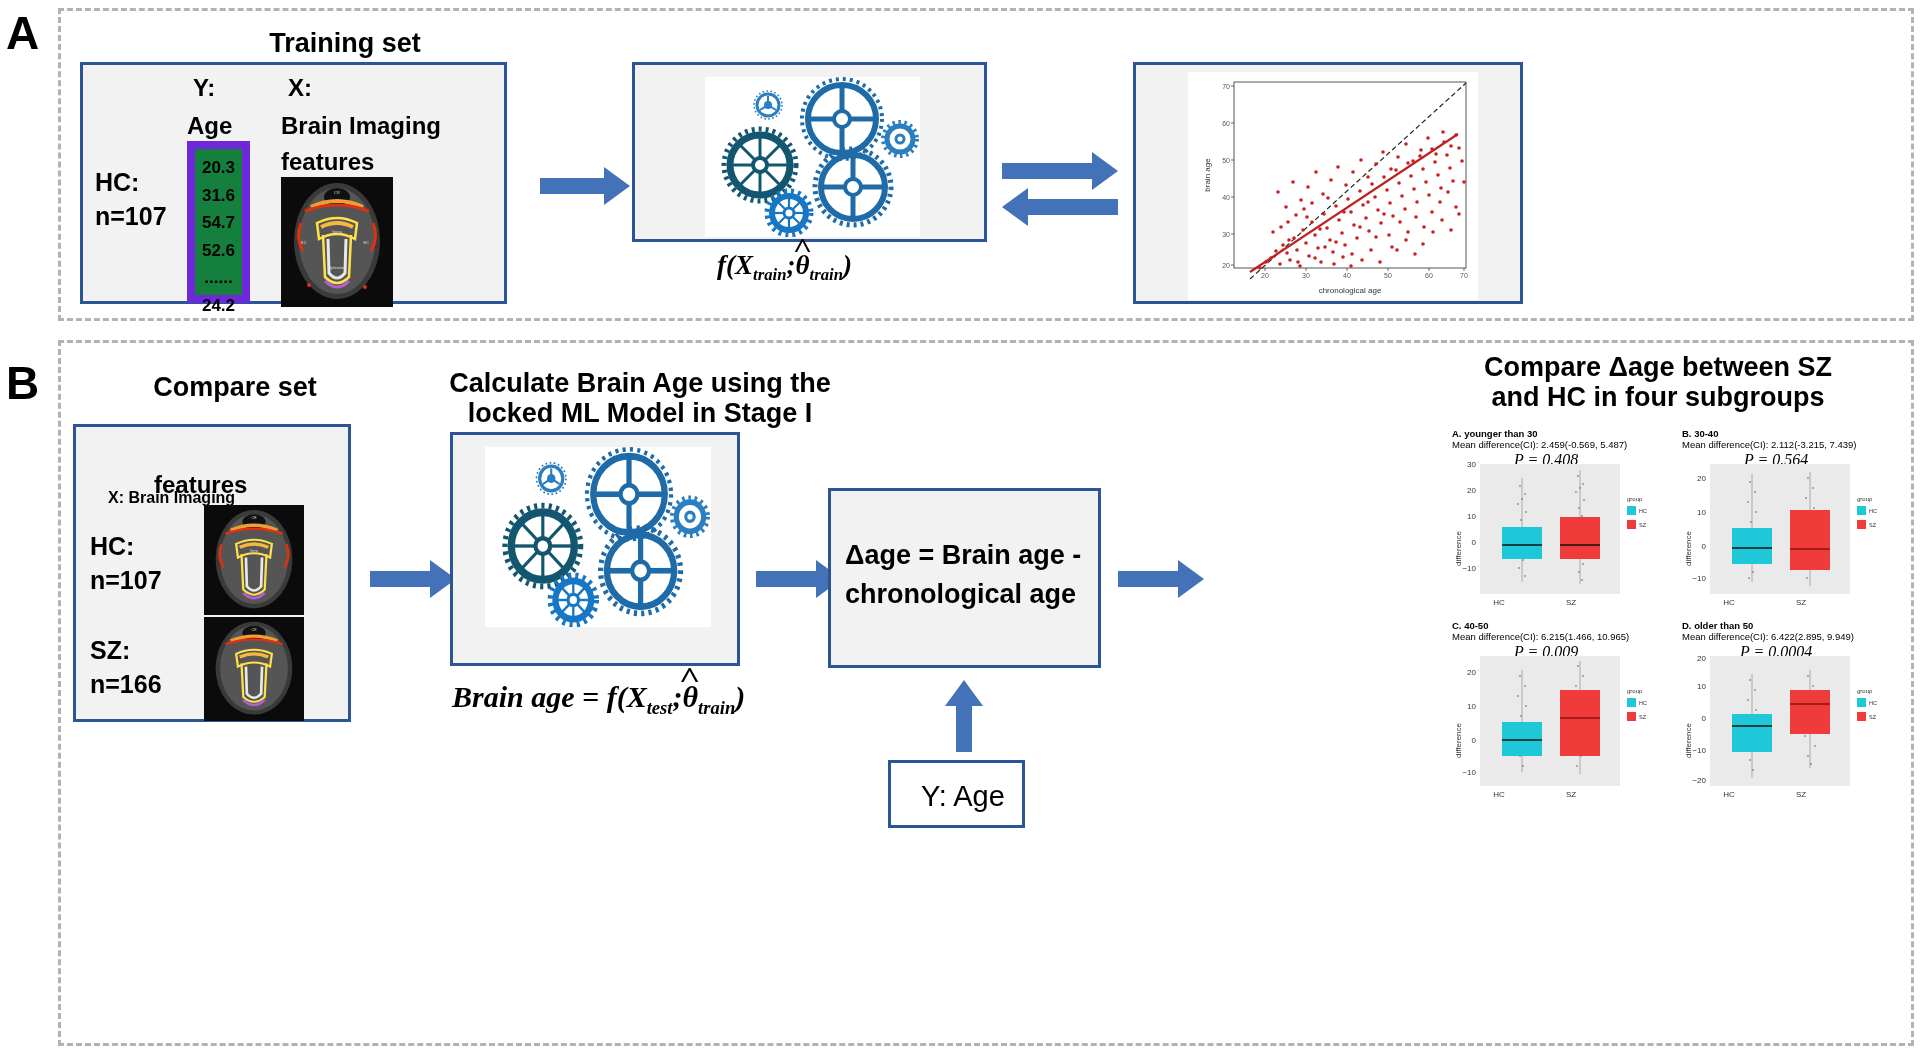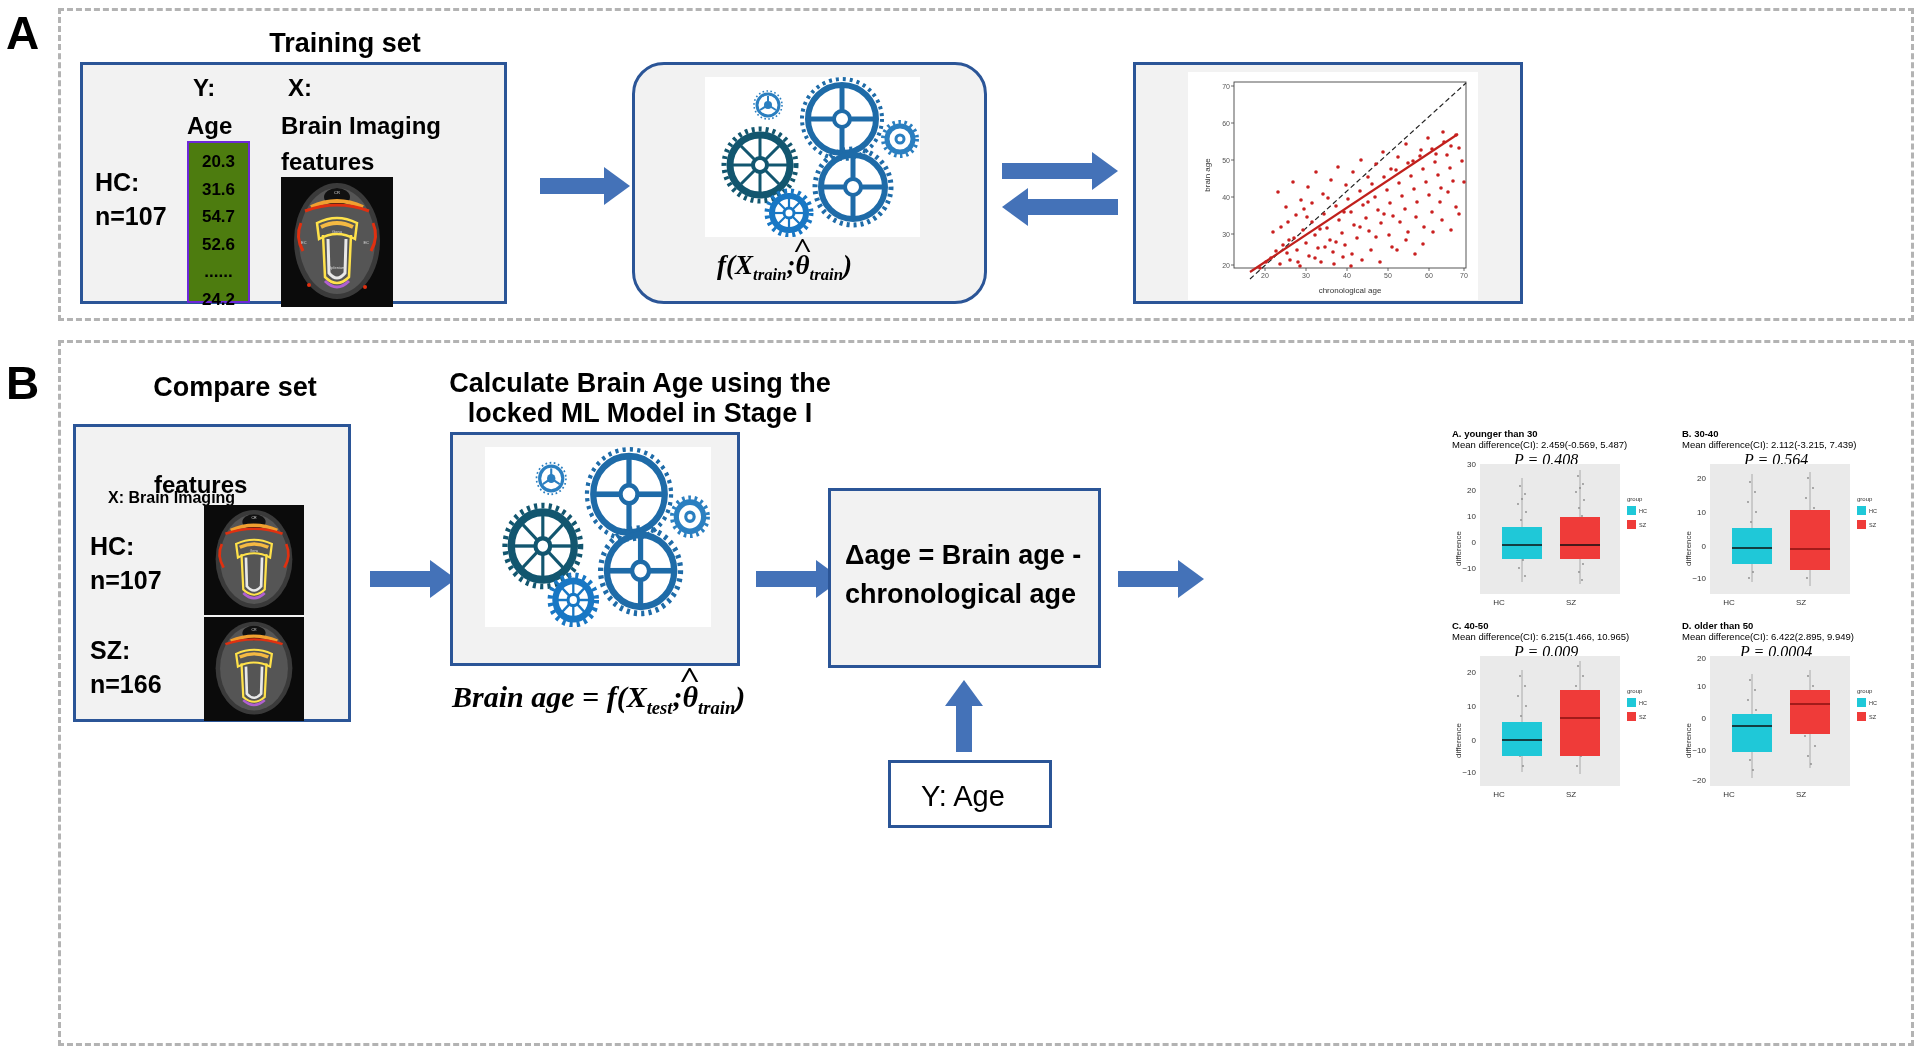--- a/index.html
+++ b/index.html
@@ -36,22 +36,22 @@
 
   
   .bluebox {
     position: absolute;
     border: 3px solid #2b5597;
     background: #f2f2f2;
   }
   .bluebox.white { background: #ffffff; }
   .innerbox {
     position: absolute;
-    border: 2px solid #6d28d9;
-    background: #4d7c0f;
+    border: 8px solid #6d28d9;
+    background: #15803d;
   }
 
   .lbl {
     position: absolute;
     font-weight: bold;
     color: #000;
     line-height: 1.2;
   }
   .agelist {
     position: absolute;
@@ -221,21 +221,21 @@
         <text x="56" y="92" font-size="4" fill="#ddd" text-anchor="middle">Splenium</text>
       </svg>
     </div>
   </div>
 
   <div class="arrow arrow-right" style="left:540px; top:167px; width:90px; height:38px;">
     <div class="shaft" style="width:68px;"></div>
     <div class="head"></div>
   </div>
 
-  <div class="bluebox" style="left:632px; top:62px; width:355px; height:242px;border-radius:32px;">
+  <div class="bluebox" style="left:632px; top:62px; width:355px; height:180px;">
     <div class="gears" style="left:70px; top:12px; width:215px; height:160px;">
       <svg width="215" height="160" viewBox="0 0 215 160">
         <rect width="215" height="160" fill="#fff"></rect>
         <g fill="#1e6ba8">
           <g transform="translate(63,28)">
             <circle r="11" fill="none" stroke="#2b7fc0" stroke-width="3"></circle>
             <circle r="4" fill="#2b7fc0"></circle>
             <g stroke="#2b7fc0" stroke-width="2">
               <line x1="0" y1="0" x2="0" y2="-9"></line>
               <line x1="0" y1="0" x2="8" y2="5"></line>
@@ -648,34 +648,38 @@
   <div class="arrow arrow-right" style="left:756px; top:560px; width:86px; height:38px;">
     <div class="shaft" style="width:64px;"></div>
     <div class="head"></div>
   </div>
 
   <div class="bluebox" style="left:828px; top:488px; width:273px; height:180px;">
     <div class="lbl" style="left:14px; top:48px; font-size:27px;">Δage = Brain age -</div>
     <div class="lbl" style="left:14px; top:87px; font-size:27px;">chronological age</div>
   </div>
 
-  <div class="bluebox white" style="left:888px; top:760px; width:164px; height:68px;text-align:center;">
+  <div class="bluebox white" style="left:888px; top:760px; width:137px; height:68px;text-align:center;">
     <div class="lbl" style="left:30px; top:16px; font-size:29px; font-weight:normal;">Y: Age</div>
   </div>
 
   <div class="arrow arrow-up" style="left:945px; top:680px; width:38px; height:72px;">
     <div class="shaft" style="height:50px;"></div>
     <div class="head"></div>
   </div>
 
   <div class="arrow arrow-right" style="left:1118px; top:560px; width:86px; height:38px;">
     <div class="shaft" style="width:64px;"></div>
     <div class="head"></div>
   </div>
 
+  <div class="heading" style="left:1408px; top:352px; width:500px; font-size:27px;">
+    <div>Compare Δage between SZ</div>
+    <div>and HC in four subgroups</div>
+  </div>
 
   <div class="bpgrid" style="left:1442px; top:428px; width:460px; height:380px;">
 
     <div class="bp" style="left:10px; top:0px; width:220px; height:185px;">
       <div class="bp-title">A. younger than 30</div>
       <div class="bp-sub">Mean difference(CI): 2.459(-0.569, 5.487)</div>
       <div class="bp-p" style="left:62px;">
         <i>P = 0.408</i>
       </div>
       <div class="bp-ylabel" style="left:2px; top:138px;">difference</div>

